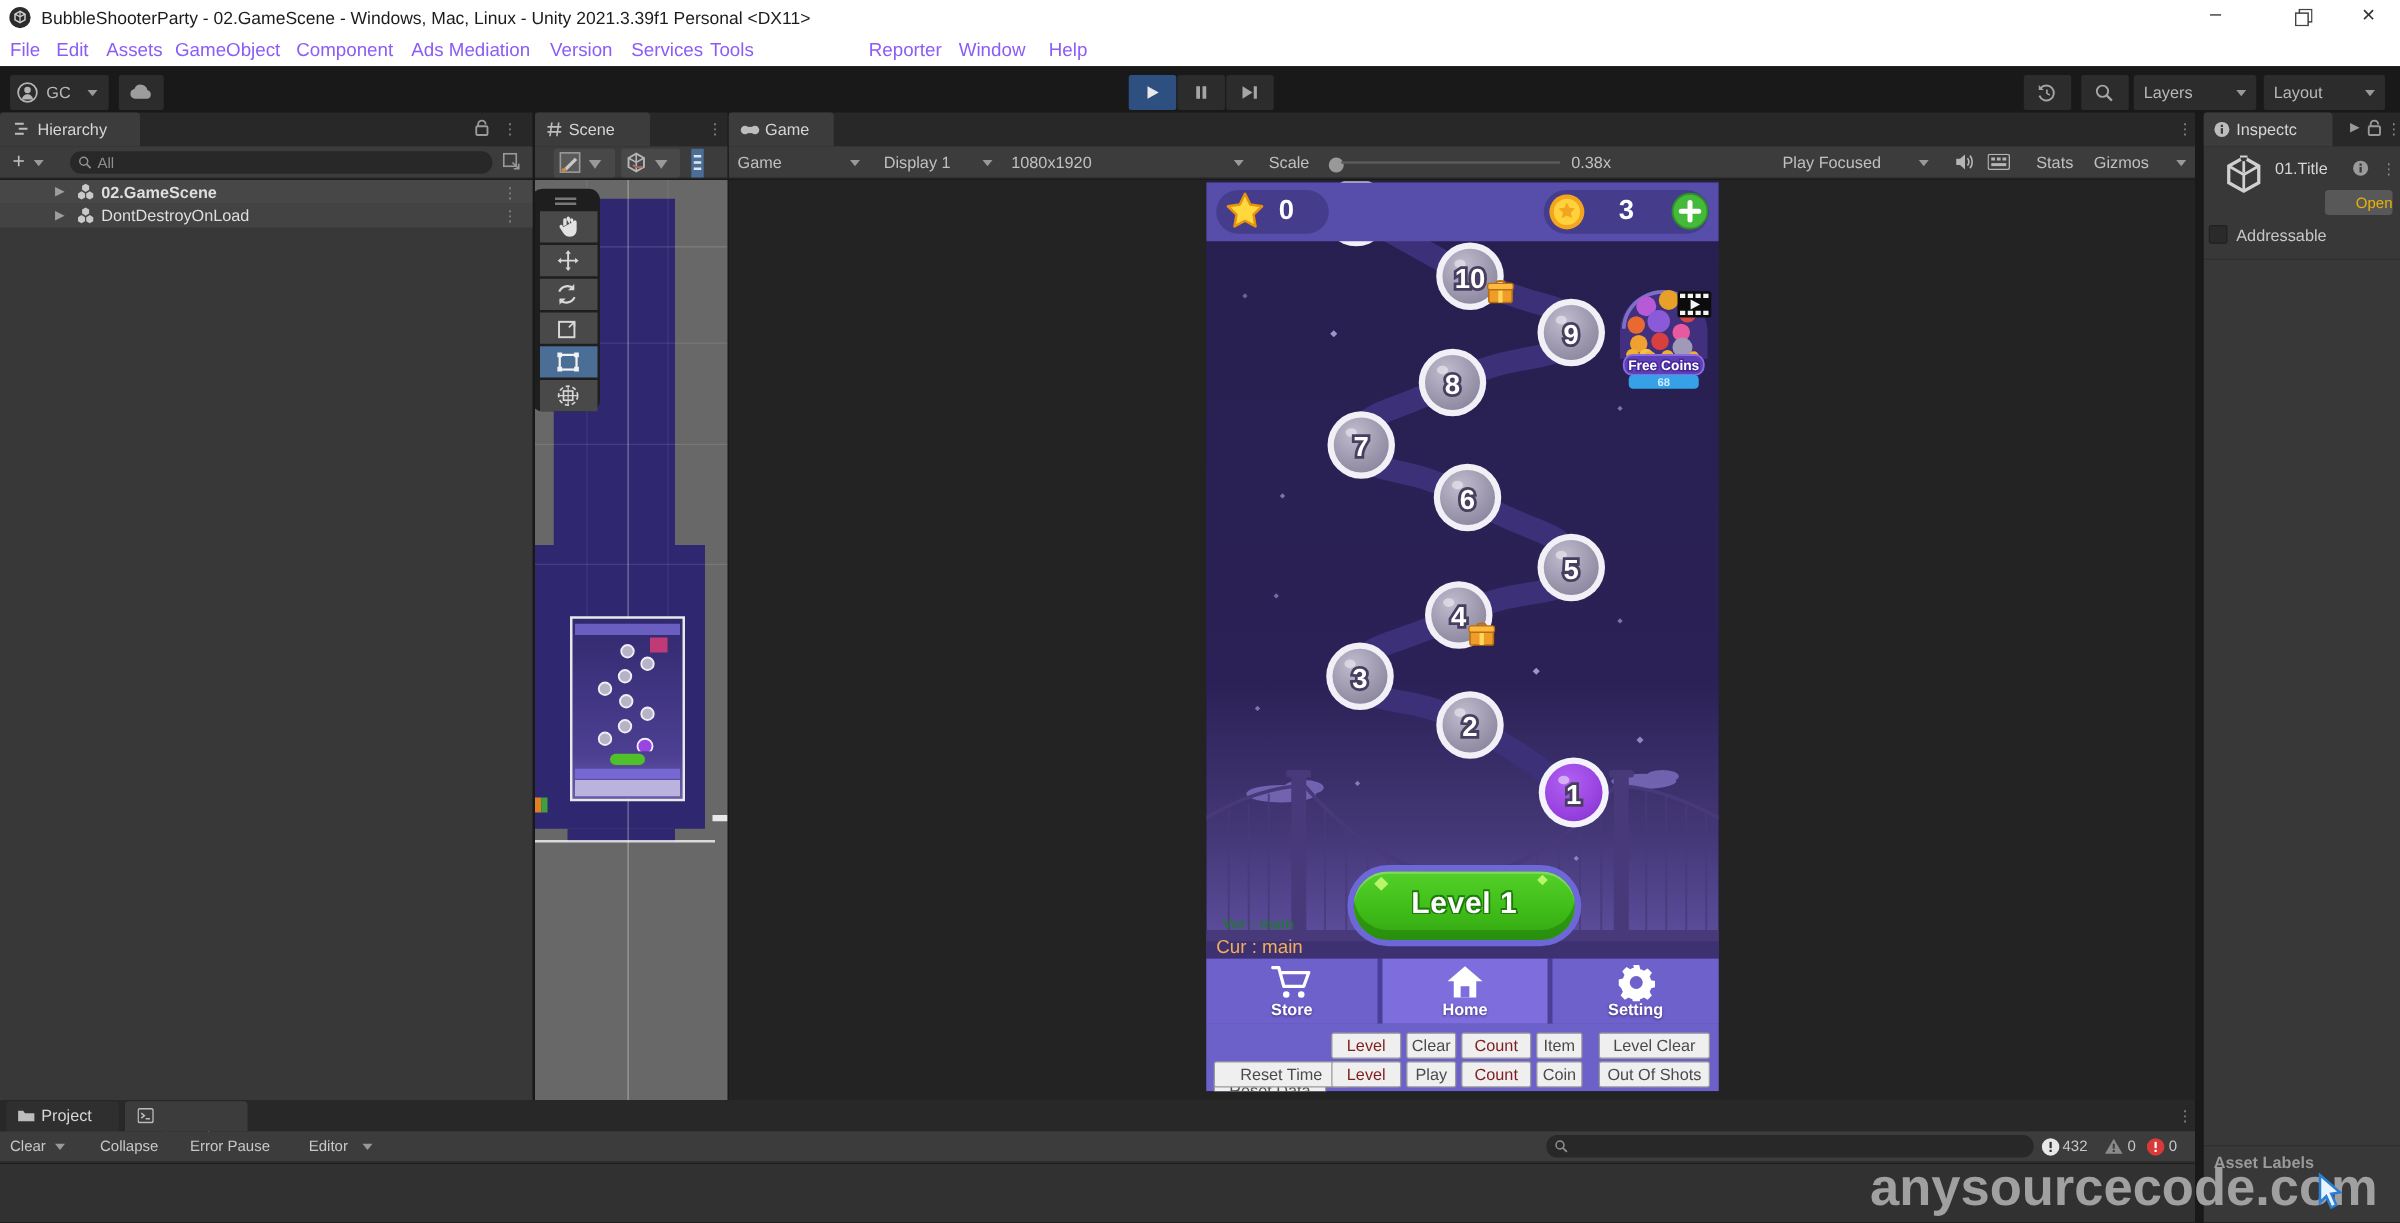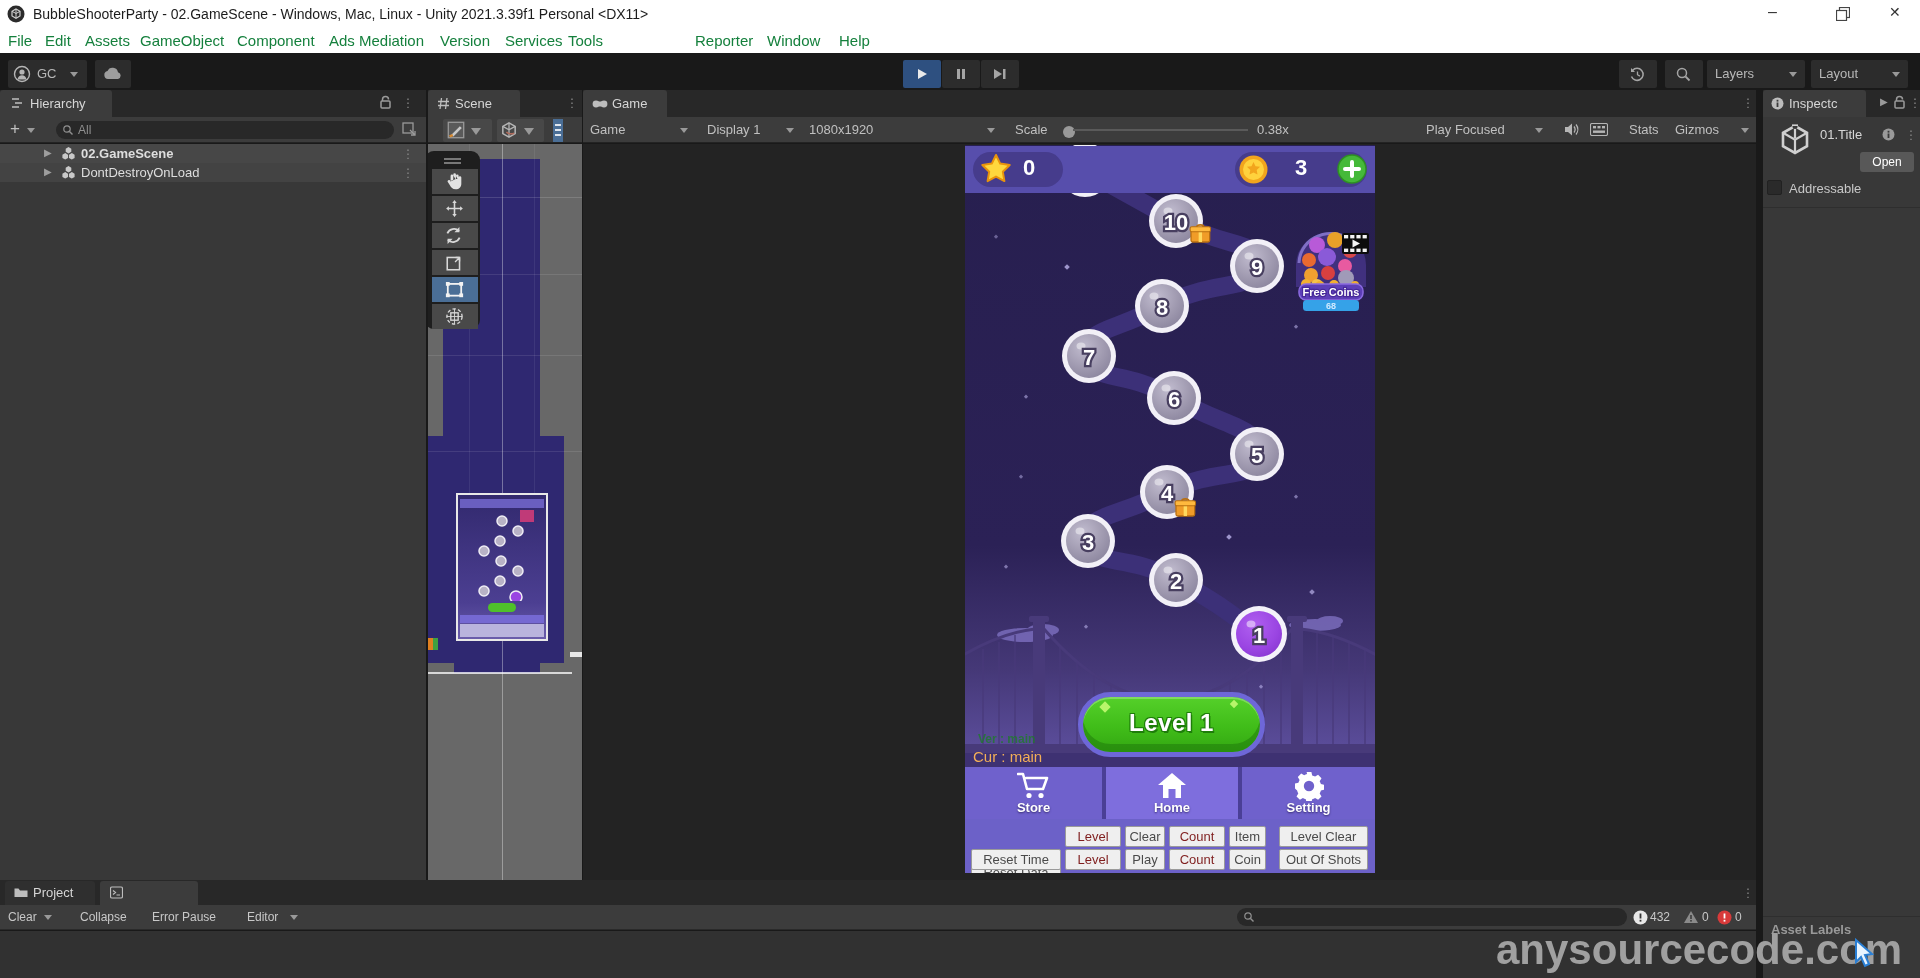--- a/index.html
+++ b/index.html
@@ -3,21 +3,21 @@
 <meta charset="utf-8">
 <style>
 * { margin:0; padding:0; box-sizing:border-box; }
 html,body { width:1920px; height:978px; overflow:hidden; background:#191919; font-family:"Liberation Sans", sans-serif; }
 .abs { position:absolute; }
 #stage { position:relative; width:1920px; height:978px; background:#191919; }
 
 
 #titlebar { left:0; top:0; width:1920px; height:28px; background:#ffffff; color:#1c1c1c; font-size:14px; }
 #titletext { left:33px; top:6px; }
-#menubar { left:0; top:28px; width:1920px; height:25px; background:#ffffff; color:#15803d; font-size:15px; }
+#menubar { left:0; top:28px; width:1920px; height:25px; background:#ffffff; color:#8b5cf6; font-size:15px; }
 .menuitem { position:absolute; top:4px; }
 .winbtn { position:absolute; top:2px; color:#333; font-size:14px; }
 
 
 #toolbar { left:0; top:53px; width:1920px; height:37px; background:#191919; }
 .tbtn { position:absolute; top:7px; height:28px; background:#2c2c2c; border-radius:2px; color:#b8b8b8; font-size:13px; }
 .arrowdn { display:inline-block; width:0; height:0; border-left:4px solid transparent; border-right:4px solid transparent; border-top:5px solid #999; vertical-align:middle; }
 
 
 .tabbar { position:absolute; height:27px; background:#282828; }
@@ -591,21 +591,21 @@
       </div>
     </div>
 
     <div id="gdebug" class="abs">
       <div class="dbtn" style="left:6px;top:7px;width:90px;margin-top:36px;">Reset Data</div>
       <div class="dbtn dis" style="left:100px;top:7px;width:56px;">Level</div>
       <div class="dbtn" style="left:160px;top:7px;width:40px;">Clear</div>
       <div class="dbtn dis" style="left:204px;top:7px;width:56px;">Count</div>
       <div class="dbtn" style="left:264px;top:7px;width:37px;">Item</div>
       <div class="dbtn" style="left:314px;top:7px;width:89px;">Level Clear</div>
-      <div class="dbtn" style="left:6px;top:30px;width:90px;">Reset Time</div>
+      <div class="dbtn" style="left:6px;top:30px;width:108px;">Reset Time</div>
       <div class="dbtn dis" style="left:100px;top:30px;width:56px;">Level</div>
       <div class="dbtn" style="left:160px;top:30px;width:40px;">Play</div>
       <div class="dbtn dis" style="left:204px;top:30px;width:56px;">Count</div>
       <div class="dbtn" style="left:264px;top:30px;width:37px;">Coin</div>
       <div class="dbtn" style="left:314px;top:30px;width:89px;">Out Of Shots</div>
     </div>
   </div>
 
   <div class="tabbar abs" style="left:1763px;top:90px;width:157px;"></div>
   <div class="tab" style="left:1763px;top:90px;width:103px;">
@@ -629,21 +629,21 @@
       <circle cx="19" cy="3.5" r="2.5" fill="#383838"></circle>
       <path d="M16 2.2h6" stroke="#d0d0d0" stroke-width="1.6"></path>
     </svg>
   <span class="abs" style="left:1820px;top:127px;color:#d6d6d6;font-size:13px;">01.Title</span>
   <svg class="abs" style="left:1882px;top:128px" width="13" height="13" viewBox="0 0 13 13">
       <circle cx="6.5" cy="6.5" r="6" fill="#9a9a9a"></circle>
       <rect x="5.6" y="5.5" width="1.8" height="4.5" fill="#383838"></rect>
       <rect x="5.6" y="2.8" width="1.8" height="1.8" fill="#383838"></rect>
     </svg>
   <span class="abs kebab" style="left:1905px;top:128px;">⋮</span>
-  <div class="abs" style="left:1860px;top:152px;width:54px;height:20px;background:#585858;border-radius:3px;color:#ffffff;font-size:12px;text-align:center;line-height:20px;">Open</div>
+  <div class="abs" style="left:1860px;top:152px;width:54px;height:20px;background:#585858;border-radius:3px;color:#eab308;font-size:12px;text-align:right;line-height:20px;">Open</div>
   <div class="abs" style="left:1767px;top:180px;width:15px;height:15px;background:#2a2a2a;border:1px solid #212121;border-radius:2px;"></div>
   <span class="abs" style="left:1789px;top:181px;color:#c8c8c8;font-size:13px;">Addressable</span>
   <div class="abs" style="left:1763px;top:207px;width:157px;height:1px;background:#2e2e2e;"></div>
   <div class="abs" style="left:1763px;top:916px;width:157px;height:1px;background:#2e2e2e;"></div>
   <span class="abs" style="left:1771px;top:922px;color:#999;font-size:13px;font-weight:bold;">Asset Labels</span>
 
   <div class="tabbar abs" style="left:0;top:880px;width:1756px;height:25px;"></div>
   <div class="tab" style="left:5px;top:881px;width:90px;height:24px;background:#2f2f2f;">
     <svg style="position:absolute;left:9px;top:6px" width="14" height="11" viewBox="0 0 14 11">
         <path d="M0.5 1.5h4l1.5 2h7.5v6.5h-13z" fill="#bdbdbd"></path>

